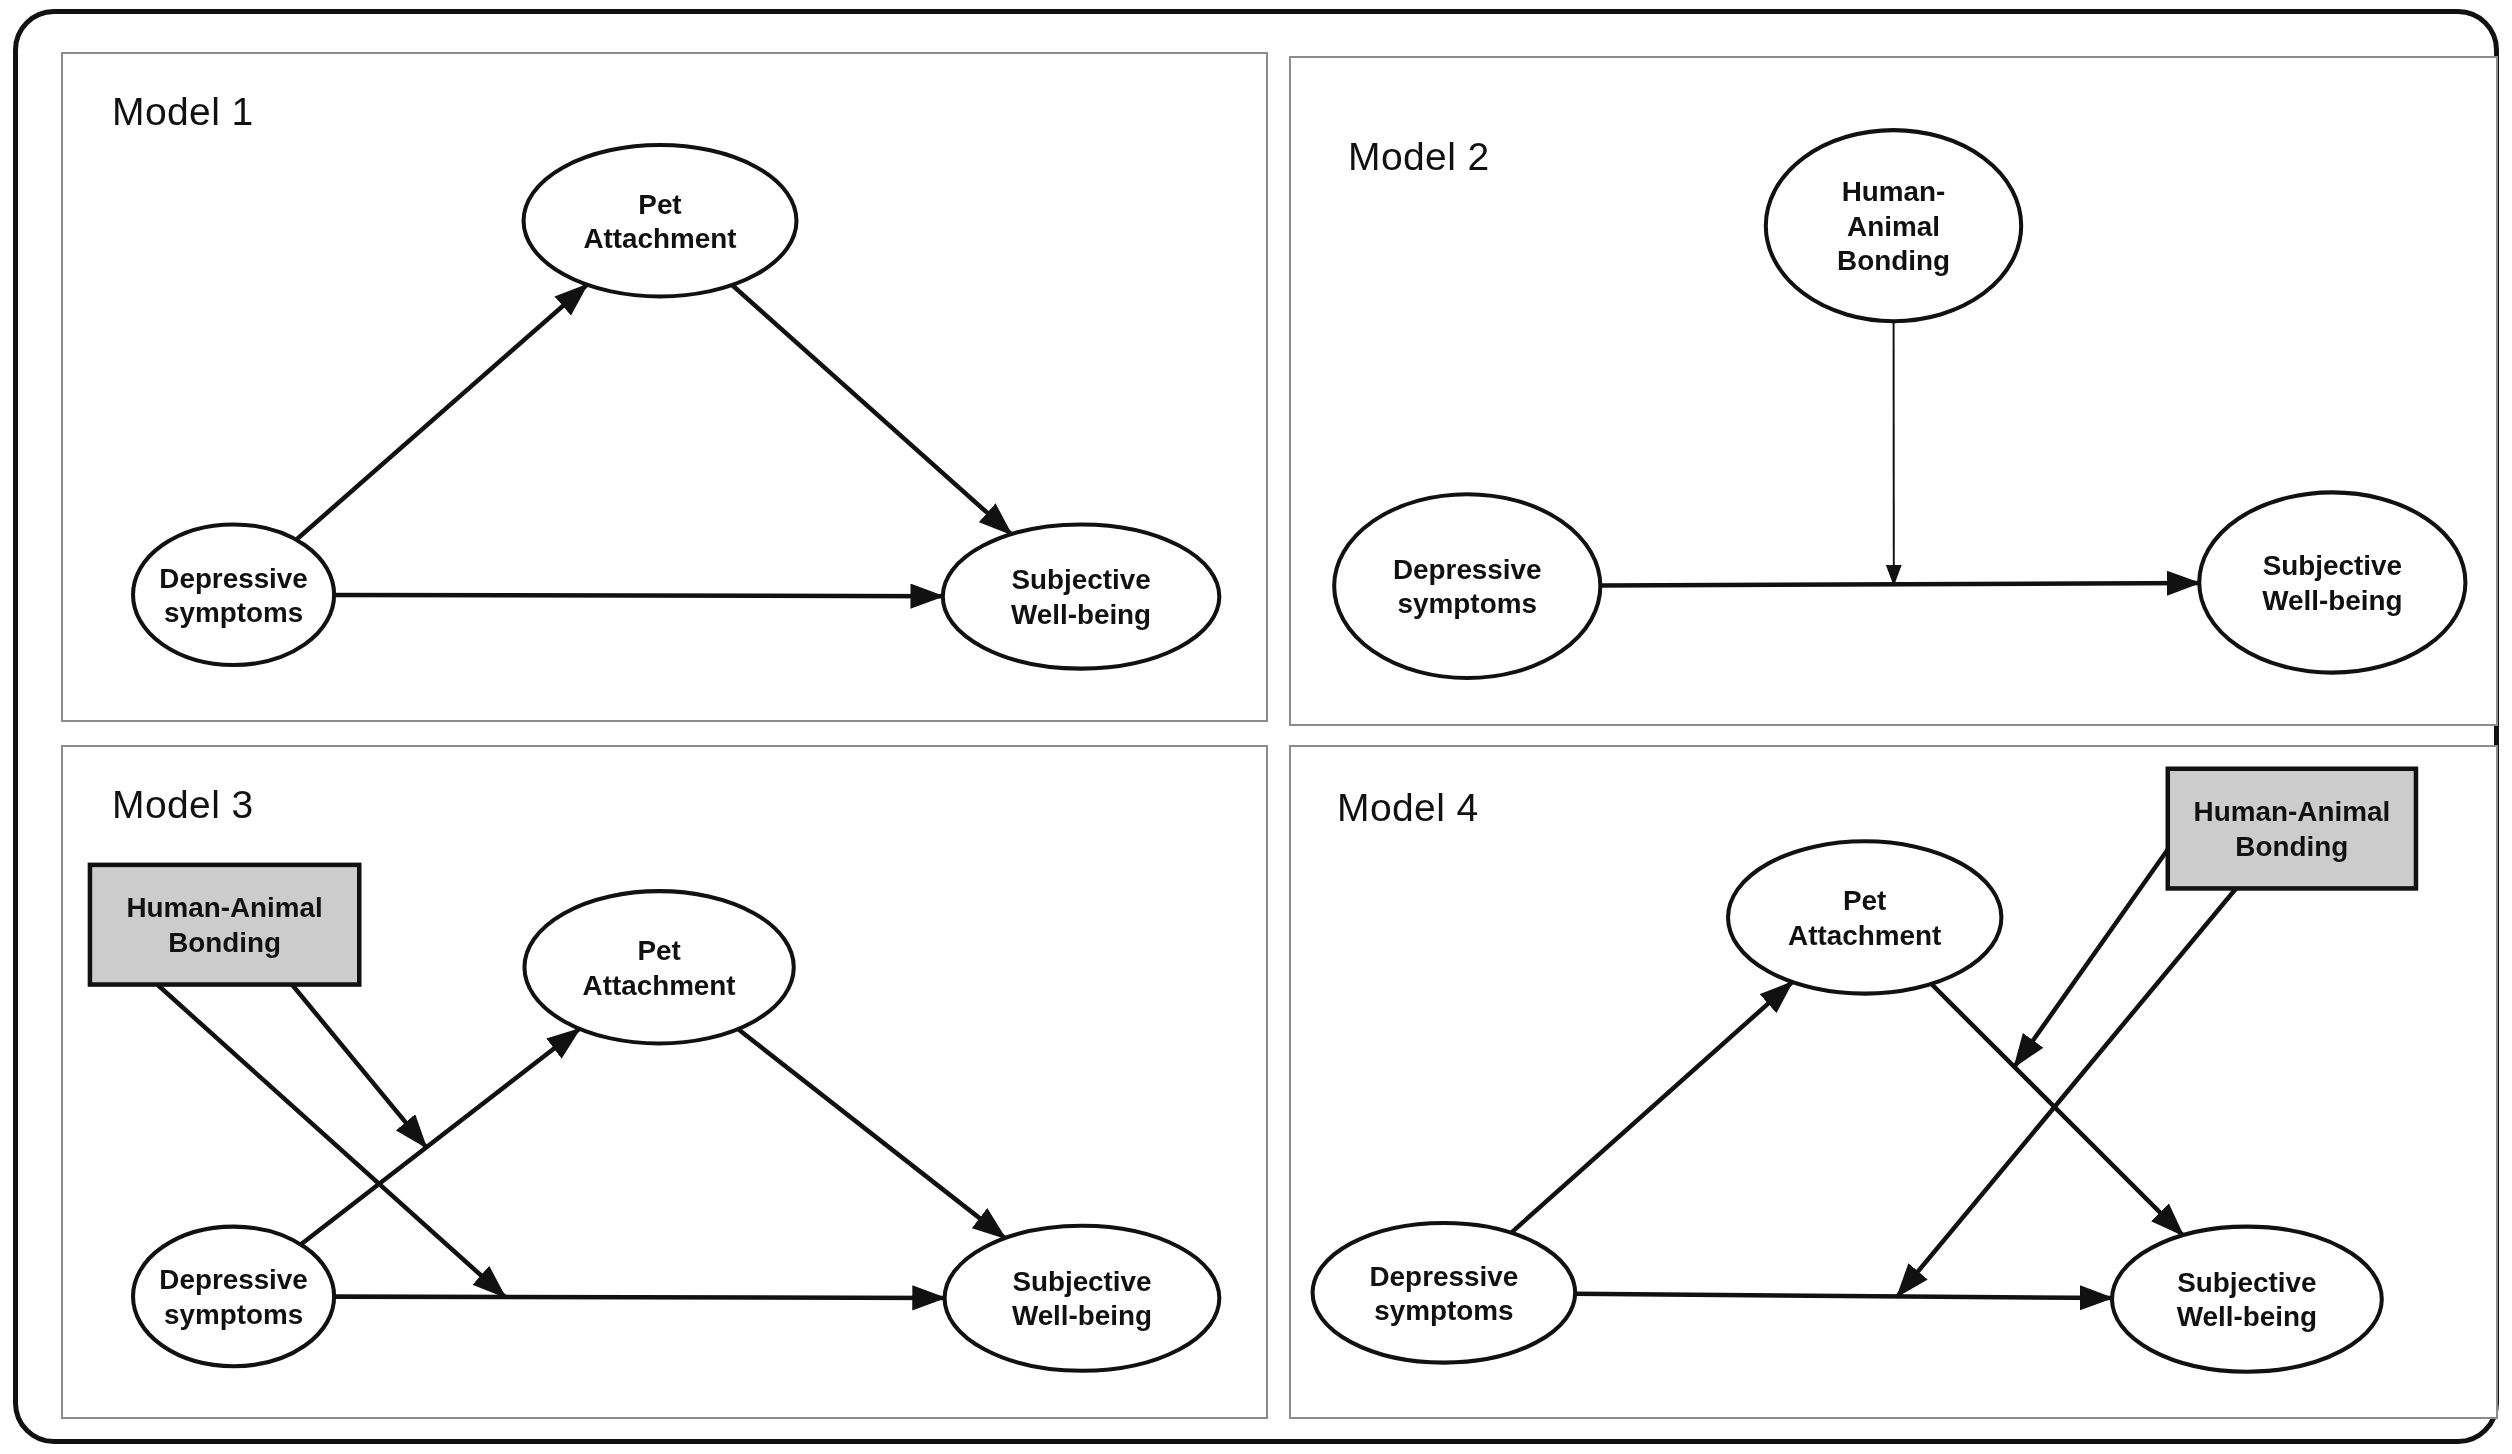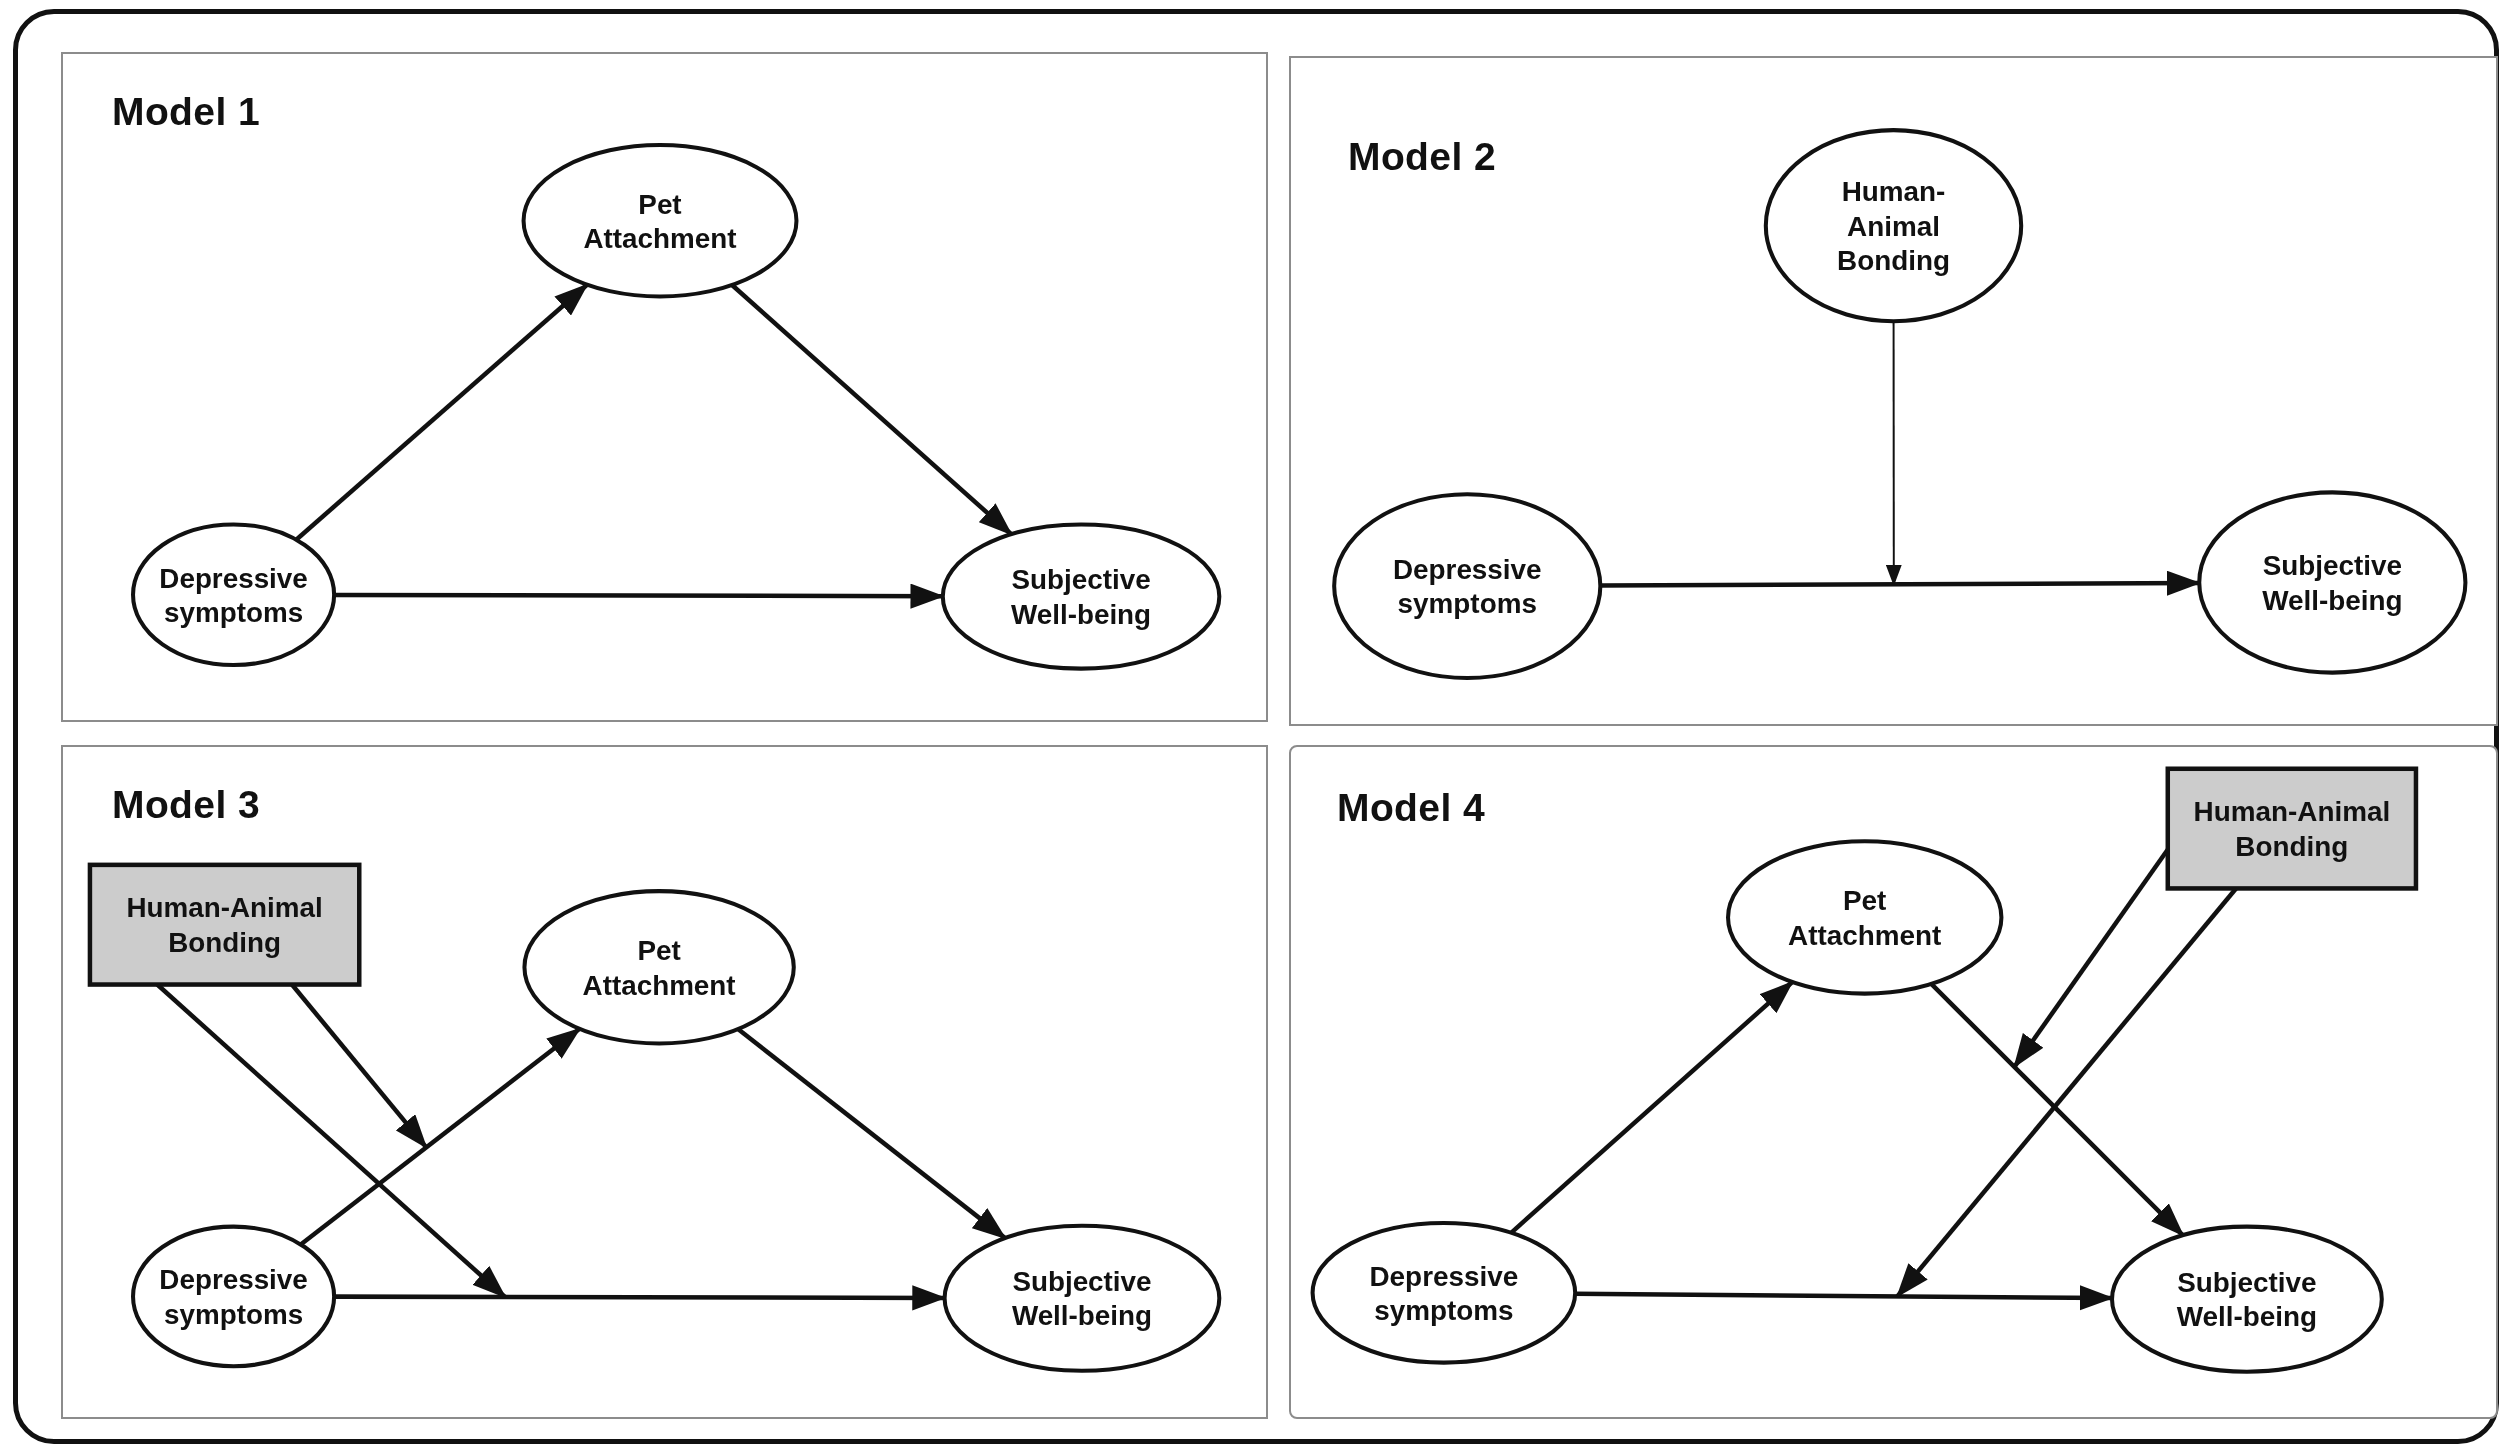--- a/index.html
+++ b/index.html
@@ -27,27 +27,27 @@
     pointer-events: none;
   }
   .panel {
     position: absolute;
     border: 2.7px solid #8c8c8c;
     background: #ffffff;
   }
   .panel.p1 { left: 61px;   top: 52px;  width: 1203px; height: 666px; }
   .panel.p2 { left: 1289px; top: 56px;  width: 1205px; height: 666px; }
   .panel.p3 { left: 61px;   top: 745px; width: 1203px; height: 670px; text-align: center; }
-  .panel.p4 { left: 1289px; top: 745px; width: 1205px; height: 670px; border-radius: 8px; }
+  .panel.p4 { left: 1289px; top: 745px; width: 1205px; height: 670px; }
   .panel-title {
     position: absolute;
     left: 49px;
     top: 36px;
     font-size: 39px;
-    font-weight: 700;
+    font-weight: 400;
     color: #111111;
     letter-spacing: 0.4px;
     z-index: 2;
   }
   .panel.p2 .panel-title { left: 57px; top: 77px; }
   .panel.p4 .panel-title { left: 46px; top: 39px; }
   .panel svg {
     position: absolute;
     left: 0;
     top: 0;

